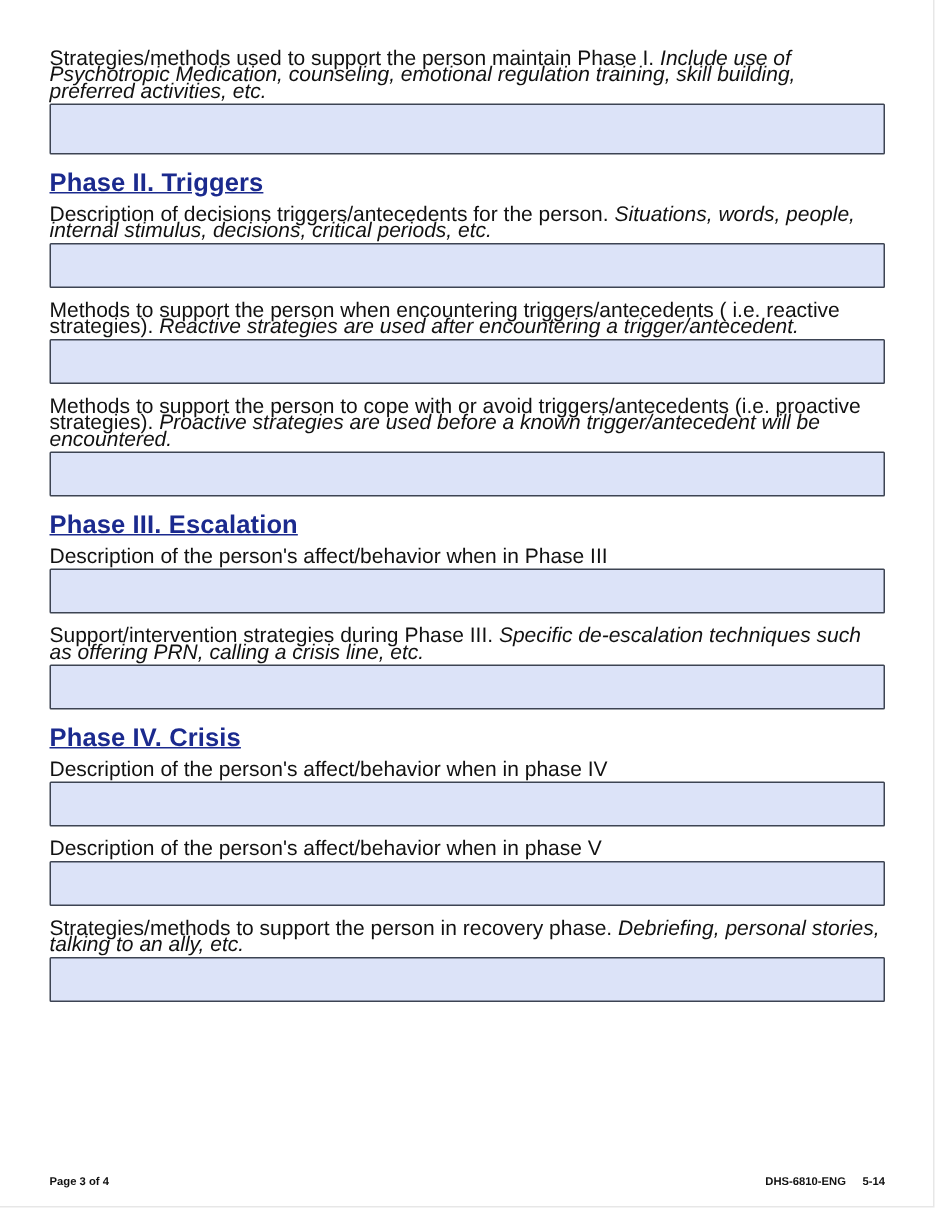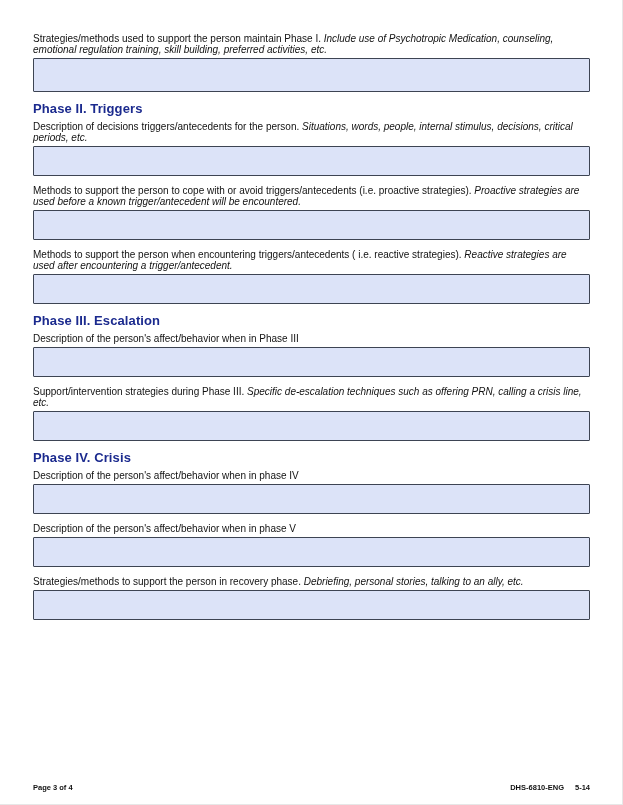--- a/index.html
+++ b/index.html
@@ -19,21 +19,21 @@
     box-shadow: inset -1px -1px 0 #e7e7e7;
   }
   .content {
     position: absolute;
     top: 33px;
     left: 33px;
     right: 33px;
   }
   .field { margin-bottom: 9px; }
   .field .label {
-    font-size: 10px;
+    font-size: 14px;
     line-height: 11px;
     margin-bottom: 3px;
     color: #111;
   }
   .field .label em {
     font-style: italic;
     font-weight: 400;
   }
   .box {
     display: block;
@@ -44,23 +44,24 @@
     border-radius: 1px;
     resize: none;
     outline: none;
     font-family: "Liberation Sans", sans-serif;
     font-size: 9px;
     padding: 3px 4px;
     color: #111;
   }
   .box.tall { height: 34px; }
   .phase-heading {
-    font-size: 13px;
+    font-size: 17px;
     font-weight: 700;
     color: var(--heading-color);
+    text-decoration: underline;
     margin-top: 1px;
     margin-bottom: 5px;
     letter-spacing: 0.1px;
   }
   .footer {
     position: absolute;
     left: 33px;
     right: 33px;
     bottom: 13px;
     display: flex;
@@ -85,28 +86,28 @@
 
   <h2 class="phase-heading">Phase II. Triggers</h2>
 
   <section class="field">
     <p class="label"><span>Description of decisions triggers/antecedents for the person.</span>
       <em>Situations, words, people, internal stimulus, decisions, critical periods, etc.</em></p>
     <textarea class="box" style=""></textarea>
   </section>
 
   <section class="field">
-    <p class="label"><span>Methods to support the person to cope with or avoid triggers/antecedents (i.e. proactive strategies).</span>
-      <em>Proactive strategies are used before a known trigger/antecedent will be encountered.</em></p>
+    <p class="label"><span>Methods to support the person when encountering triggers/antecedents ( i.e. reactive strategies).</span>
+      <em>Reactive strategies are used after encountering a trigger/antecedent.</em></p>
     <textarea class="box" style=""></textarea>
   </section>
 
   <section class="field">
-    <p class="label"><span>Methods to support the person when encountering triggers/antecedents ( i.e. reactive strategies).</span>
-      <em>Reactive strategies are used after encountering a trigger/antecedent.</em></p>
+    <p class="label"><span>Methods to support the person to cope with or avoid triggers/antecedents (i.e. proactive strategies).</span>
+      <em>Proactive strategies are used before a known trigger/antecedent will be encountered.</em></p>
     <textarea class="box" style=""></textarea>
   </section>
 
   <h2 class="phase-heading">Phase III. Escalation</h2>
 
   <section class="field">
     <p class="label"><span>Description of the person's affect/behavior when in Phase III</span>
       <em></em></p>
     <textarea class="box" style=""></textarea>
   </section>

